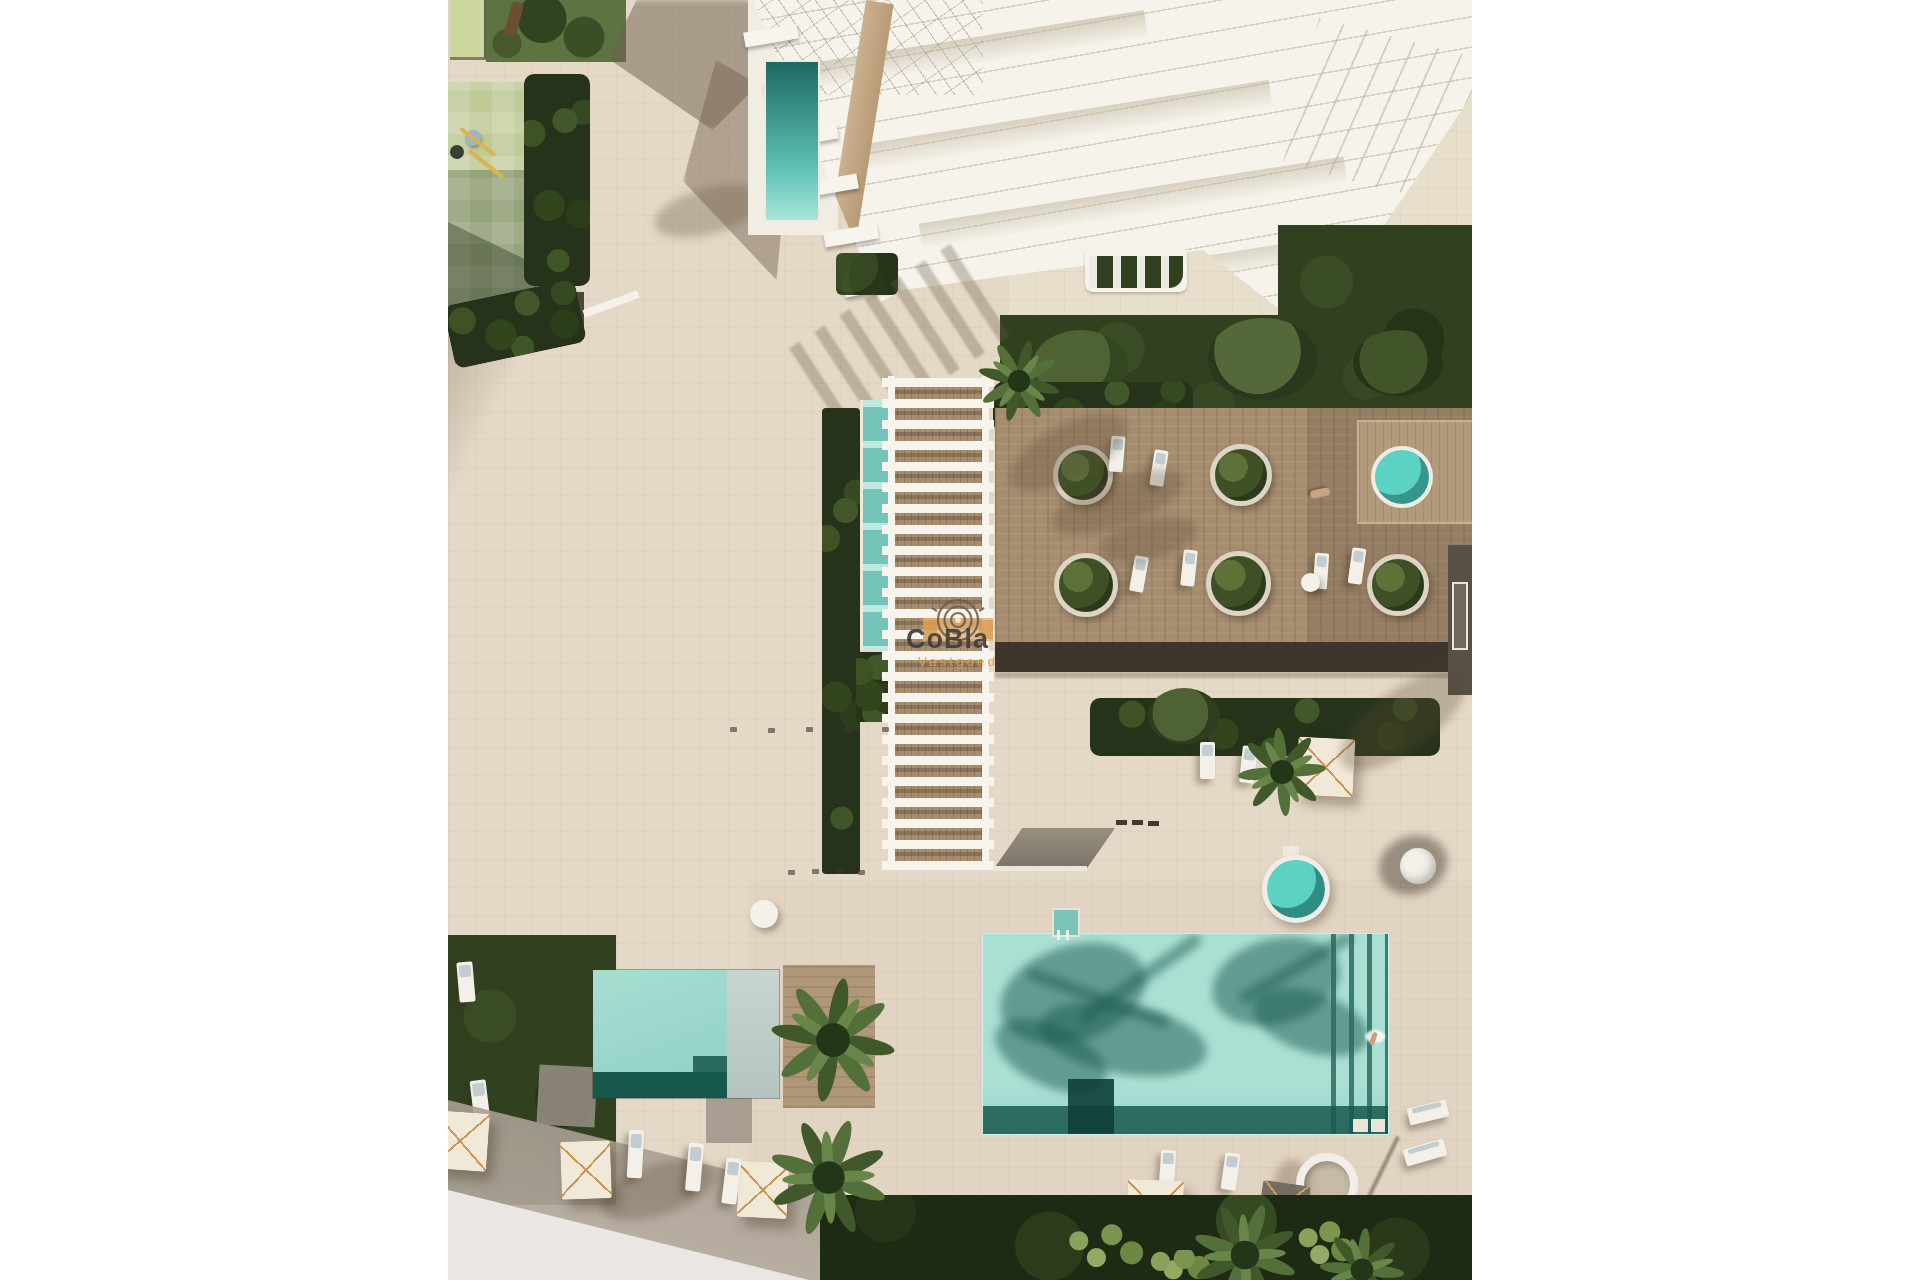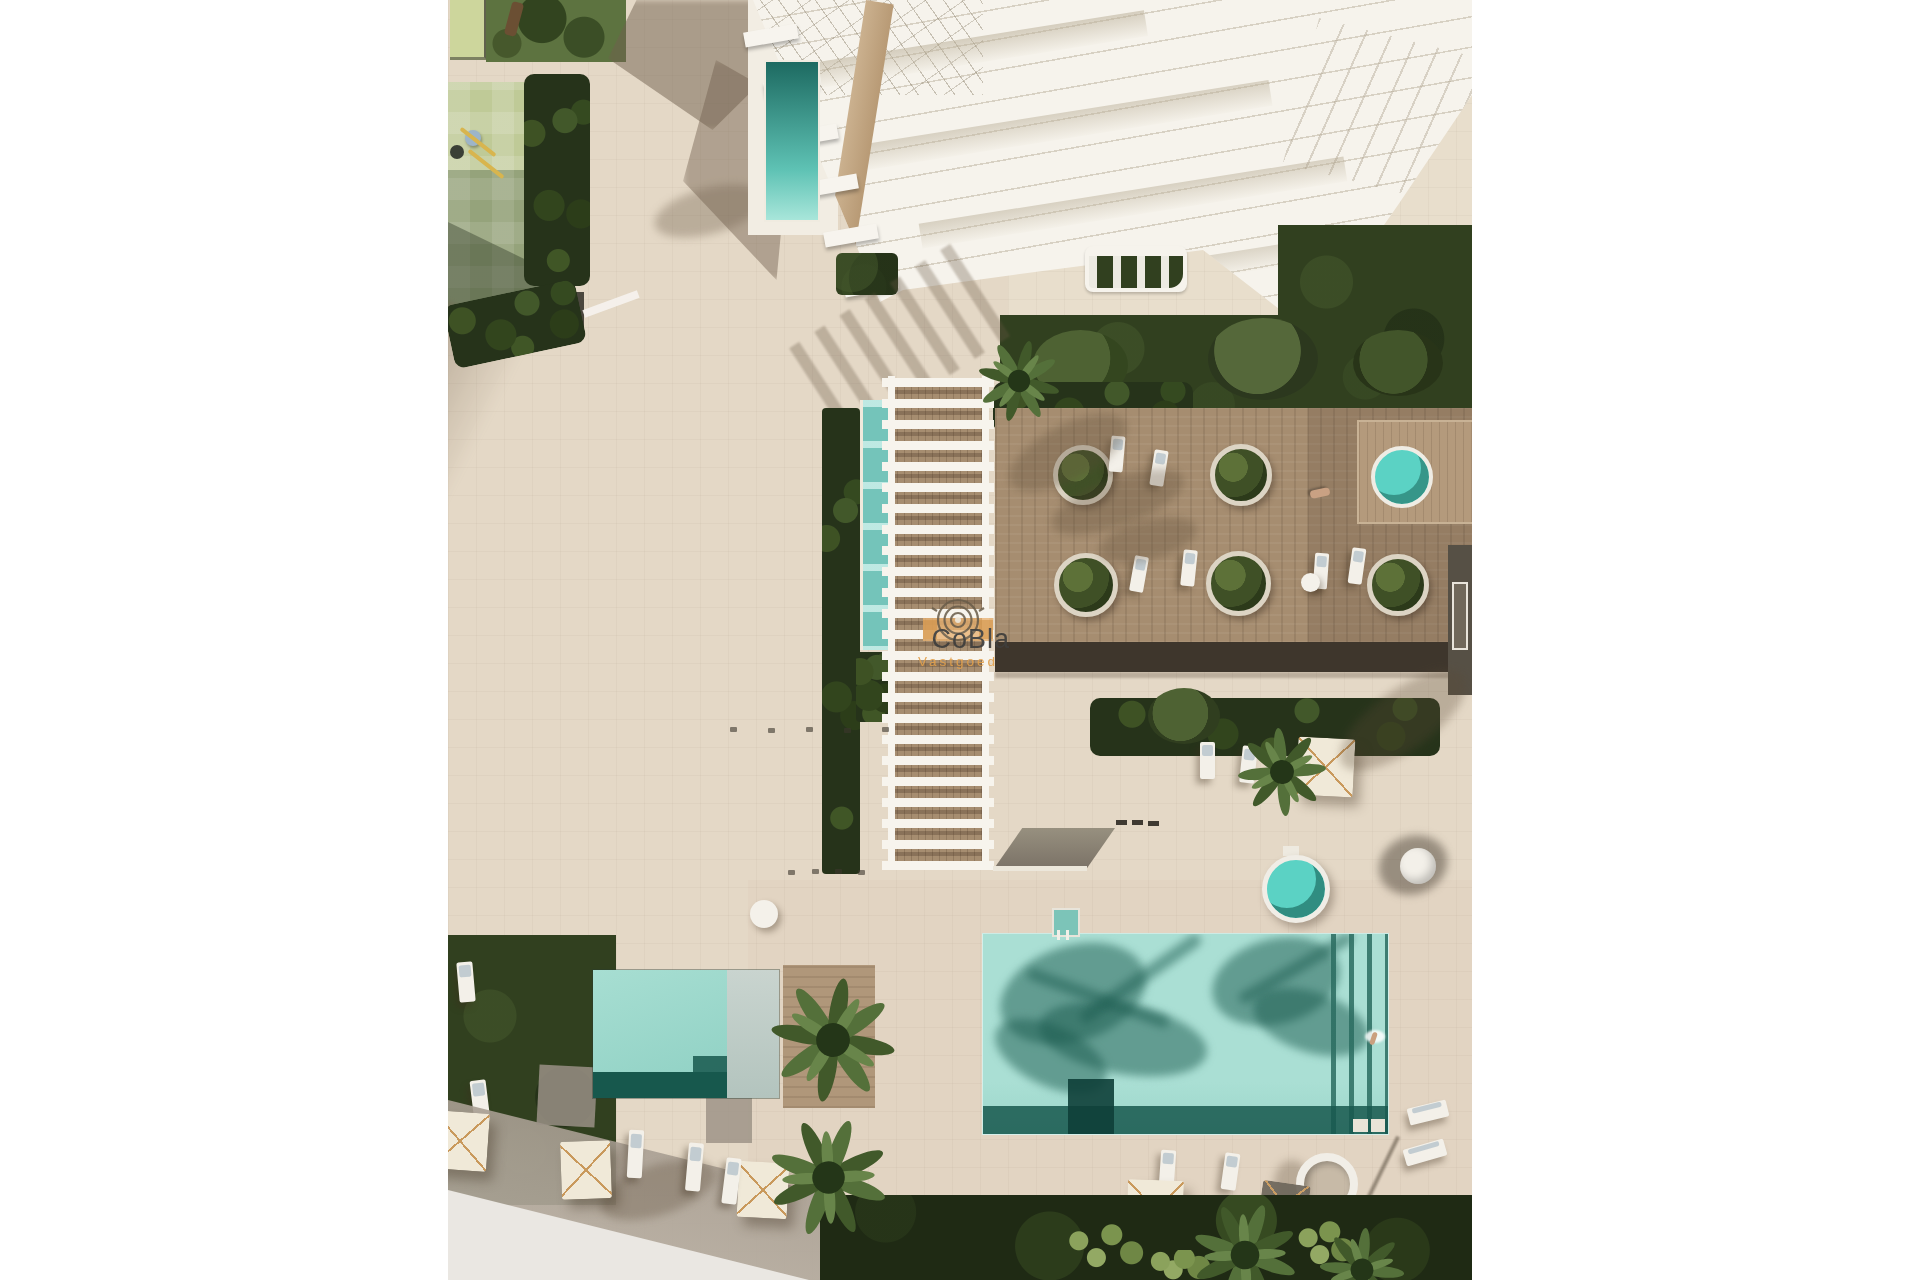--- a/index.html
+++ b/index.html
@@ -41,22 +41,22 @@
   .dot{position:absolute;width:7px;height:5px;background:rgba(60,55,45,.6);border-radius:1px;}
   .palm{position:absolute;}
   .lightleaf{position:absolute;
     background-image:radial-gradient(circle at 28% 38%,#8ba25c 0 9px,transparent 10px),
       radial-gradient(circle at 58% 28%,#7b944e 0 10px,transparent 11px),
       radial-gradient(circle at 44% 66%,#93a964 0 9px,transparent 10px),
       radial-gradient(circle at 76% 58%,#6f8745 0 11px,transparent 12px);}
   .watermark{position:absolute;opacity:.93;}
   .wm-bar{position:absolute;background:rgba(232,178,114,.85);}
   .wm-cap{position:absolute;background:rgba(216,156,84,.9);}
-  .wm-brand{position:absolute;left:0;width:100%;text-align:right;
-    font-size:27px;font-weight:normal;color:var(--wm-dark,#3f3e3c);letter-spacing:1px;}
+  .wm-brand{position:absolute;left:0;width:100%;text-align:left;
+    font-size:27px;font-weight:bold;color:var(--wm-dark,#3f3e3c);letter-spacing:1px;}
   .wm-tagline{position:absolute;left:0;width:100%;text-align:center;
     font-size:13.5px;font-weight:normal;color:var(--wm-orange,#e2a04b);letter-spacing:3px;}
 </style>
 </head>
 <body>
 
 <div class="canvas">
 <div class="stage">
 
   <div class="abs" style="left:560px;top:0;width:464px;height:340px;background:var(--pavement-light);opacity:.6;"></div>

